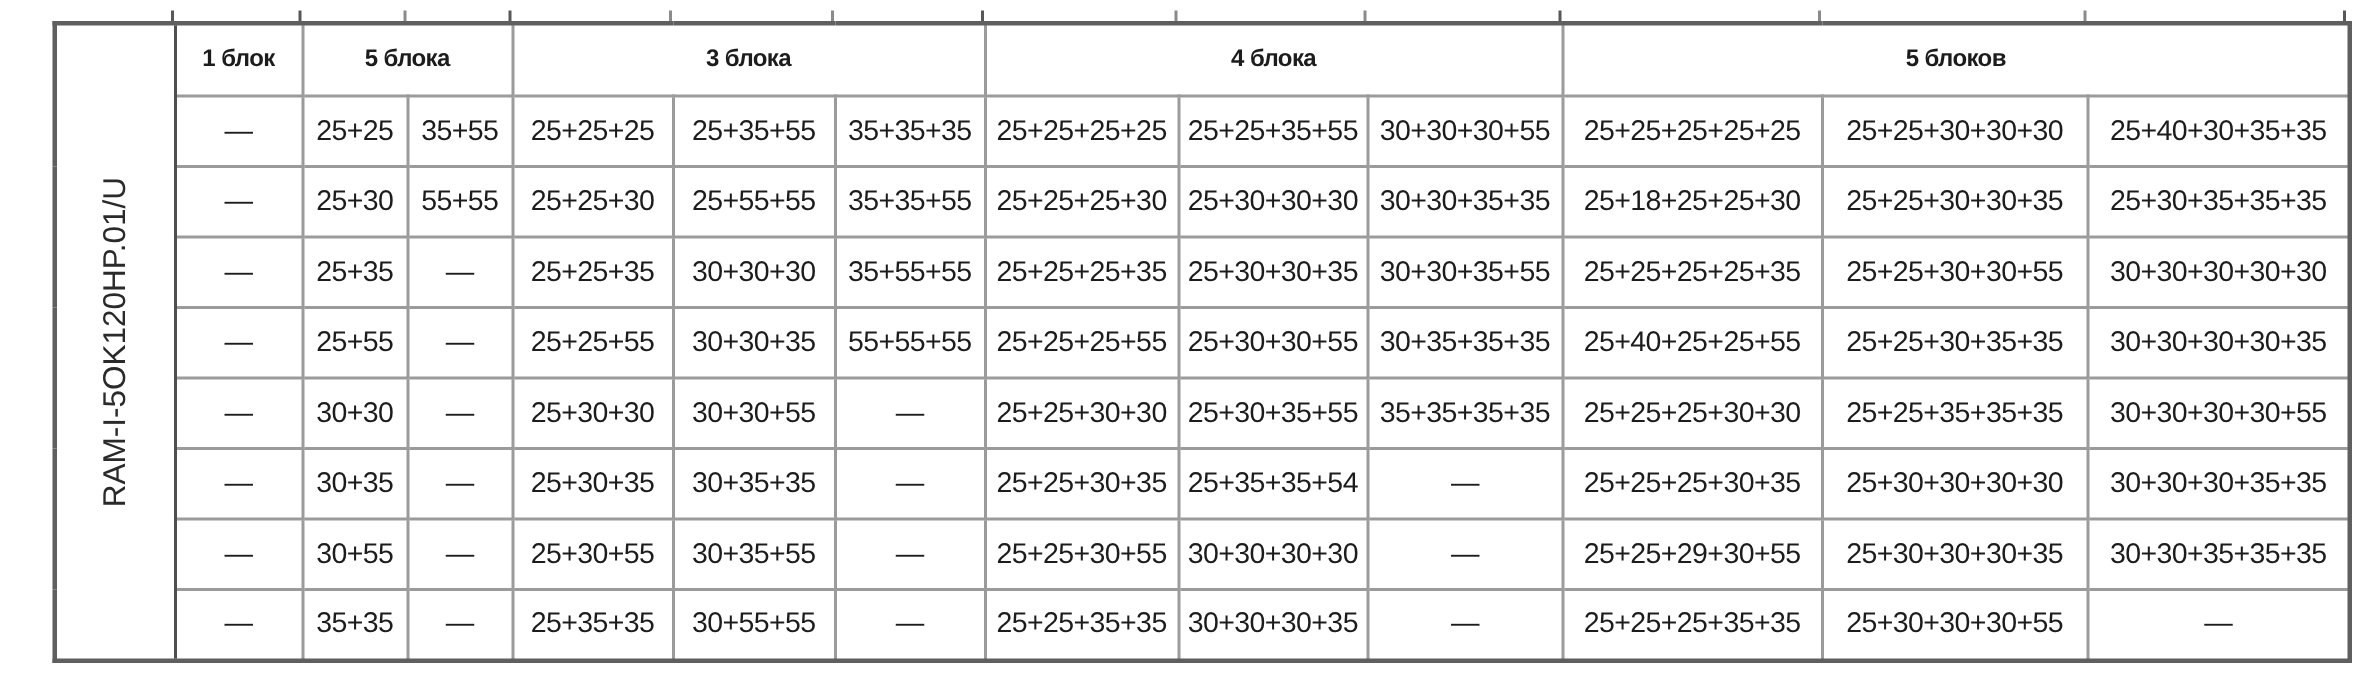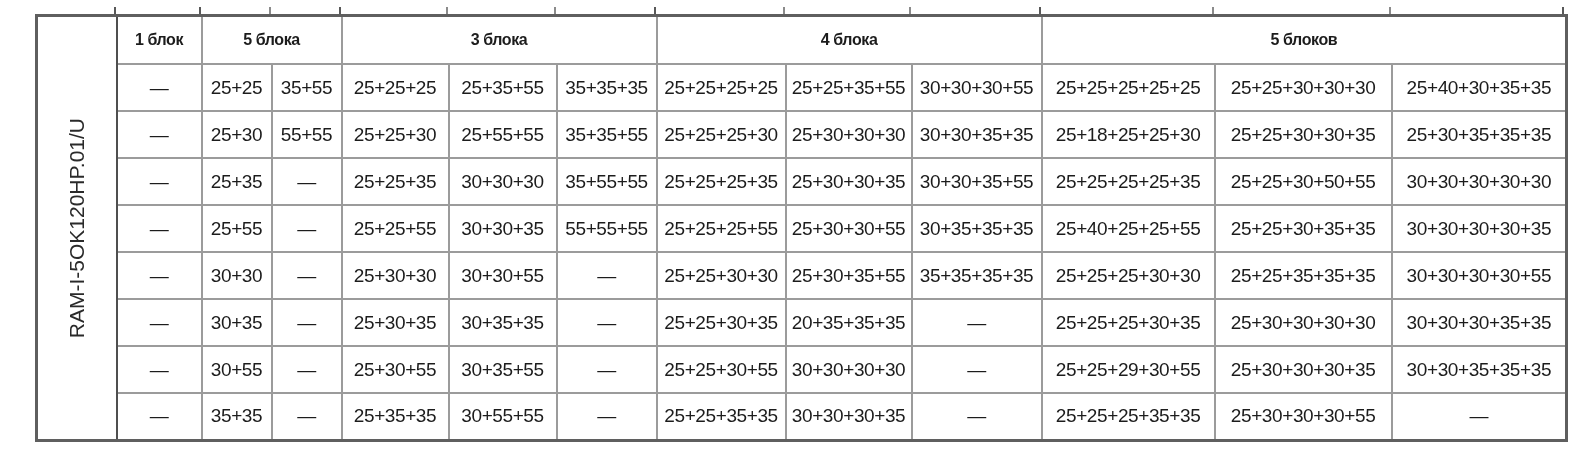--- a/index.html
+++ b/index.html
@@ -151,21 +151,21 @@
       <td class="gb">—</td>
       <td class="gb">25+35</td>
       <td>—</td>
       <td class="gb">25+25+35</td>
       <td>30+30+30</td>
       <td>35+55+55</td>
       <td class="gb">25+25+25+35</td>
       <td>25+30+30+35</td>
       <td>30+30+35+55</td>
       <td class="gb">25+25+25+25+35</td>
-      <td>25+25+30+50+55</td>
+      <td>25+25+30+30+55</td>
       <td>30+30+30+30+30</td>
     </tr>
 
     <tr class="data-row">
       <td class="gb">—</td>
       <td class="gb">25+55</td>
       <td>—</td>
       <td class="gb">25+25+55</td>
       <td>30+30+35</td>
       <td>55+55+55</td>
@@ -193,21 +193,21 @@
     </tr>
 
     <tr class="data-row">
       <td class="gb">—</td>
       <td class="gb">30+35</td>
       <td>—</td>
       <td class="gb">25+30+35</td>
       <td>30+35+35</td>
       <td>—</td>
       <td class="gb">25+25+30+35</td>
-      <td>20+35+35+35</td>
+      <td>25+35+35+54</td>
       <td>—</td>
       <td class="gb">25+25+25+30+35</td>
       <td>25+30+30+30+30</td>
       <td>30+30+30+35+35</td>
     </tr>
 
     <tr class="data-row">
       <td class="gb">—</td>
       <td class="gb">30+55</td>
       <td>—</td>

